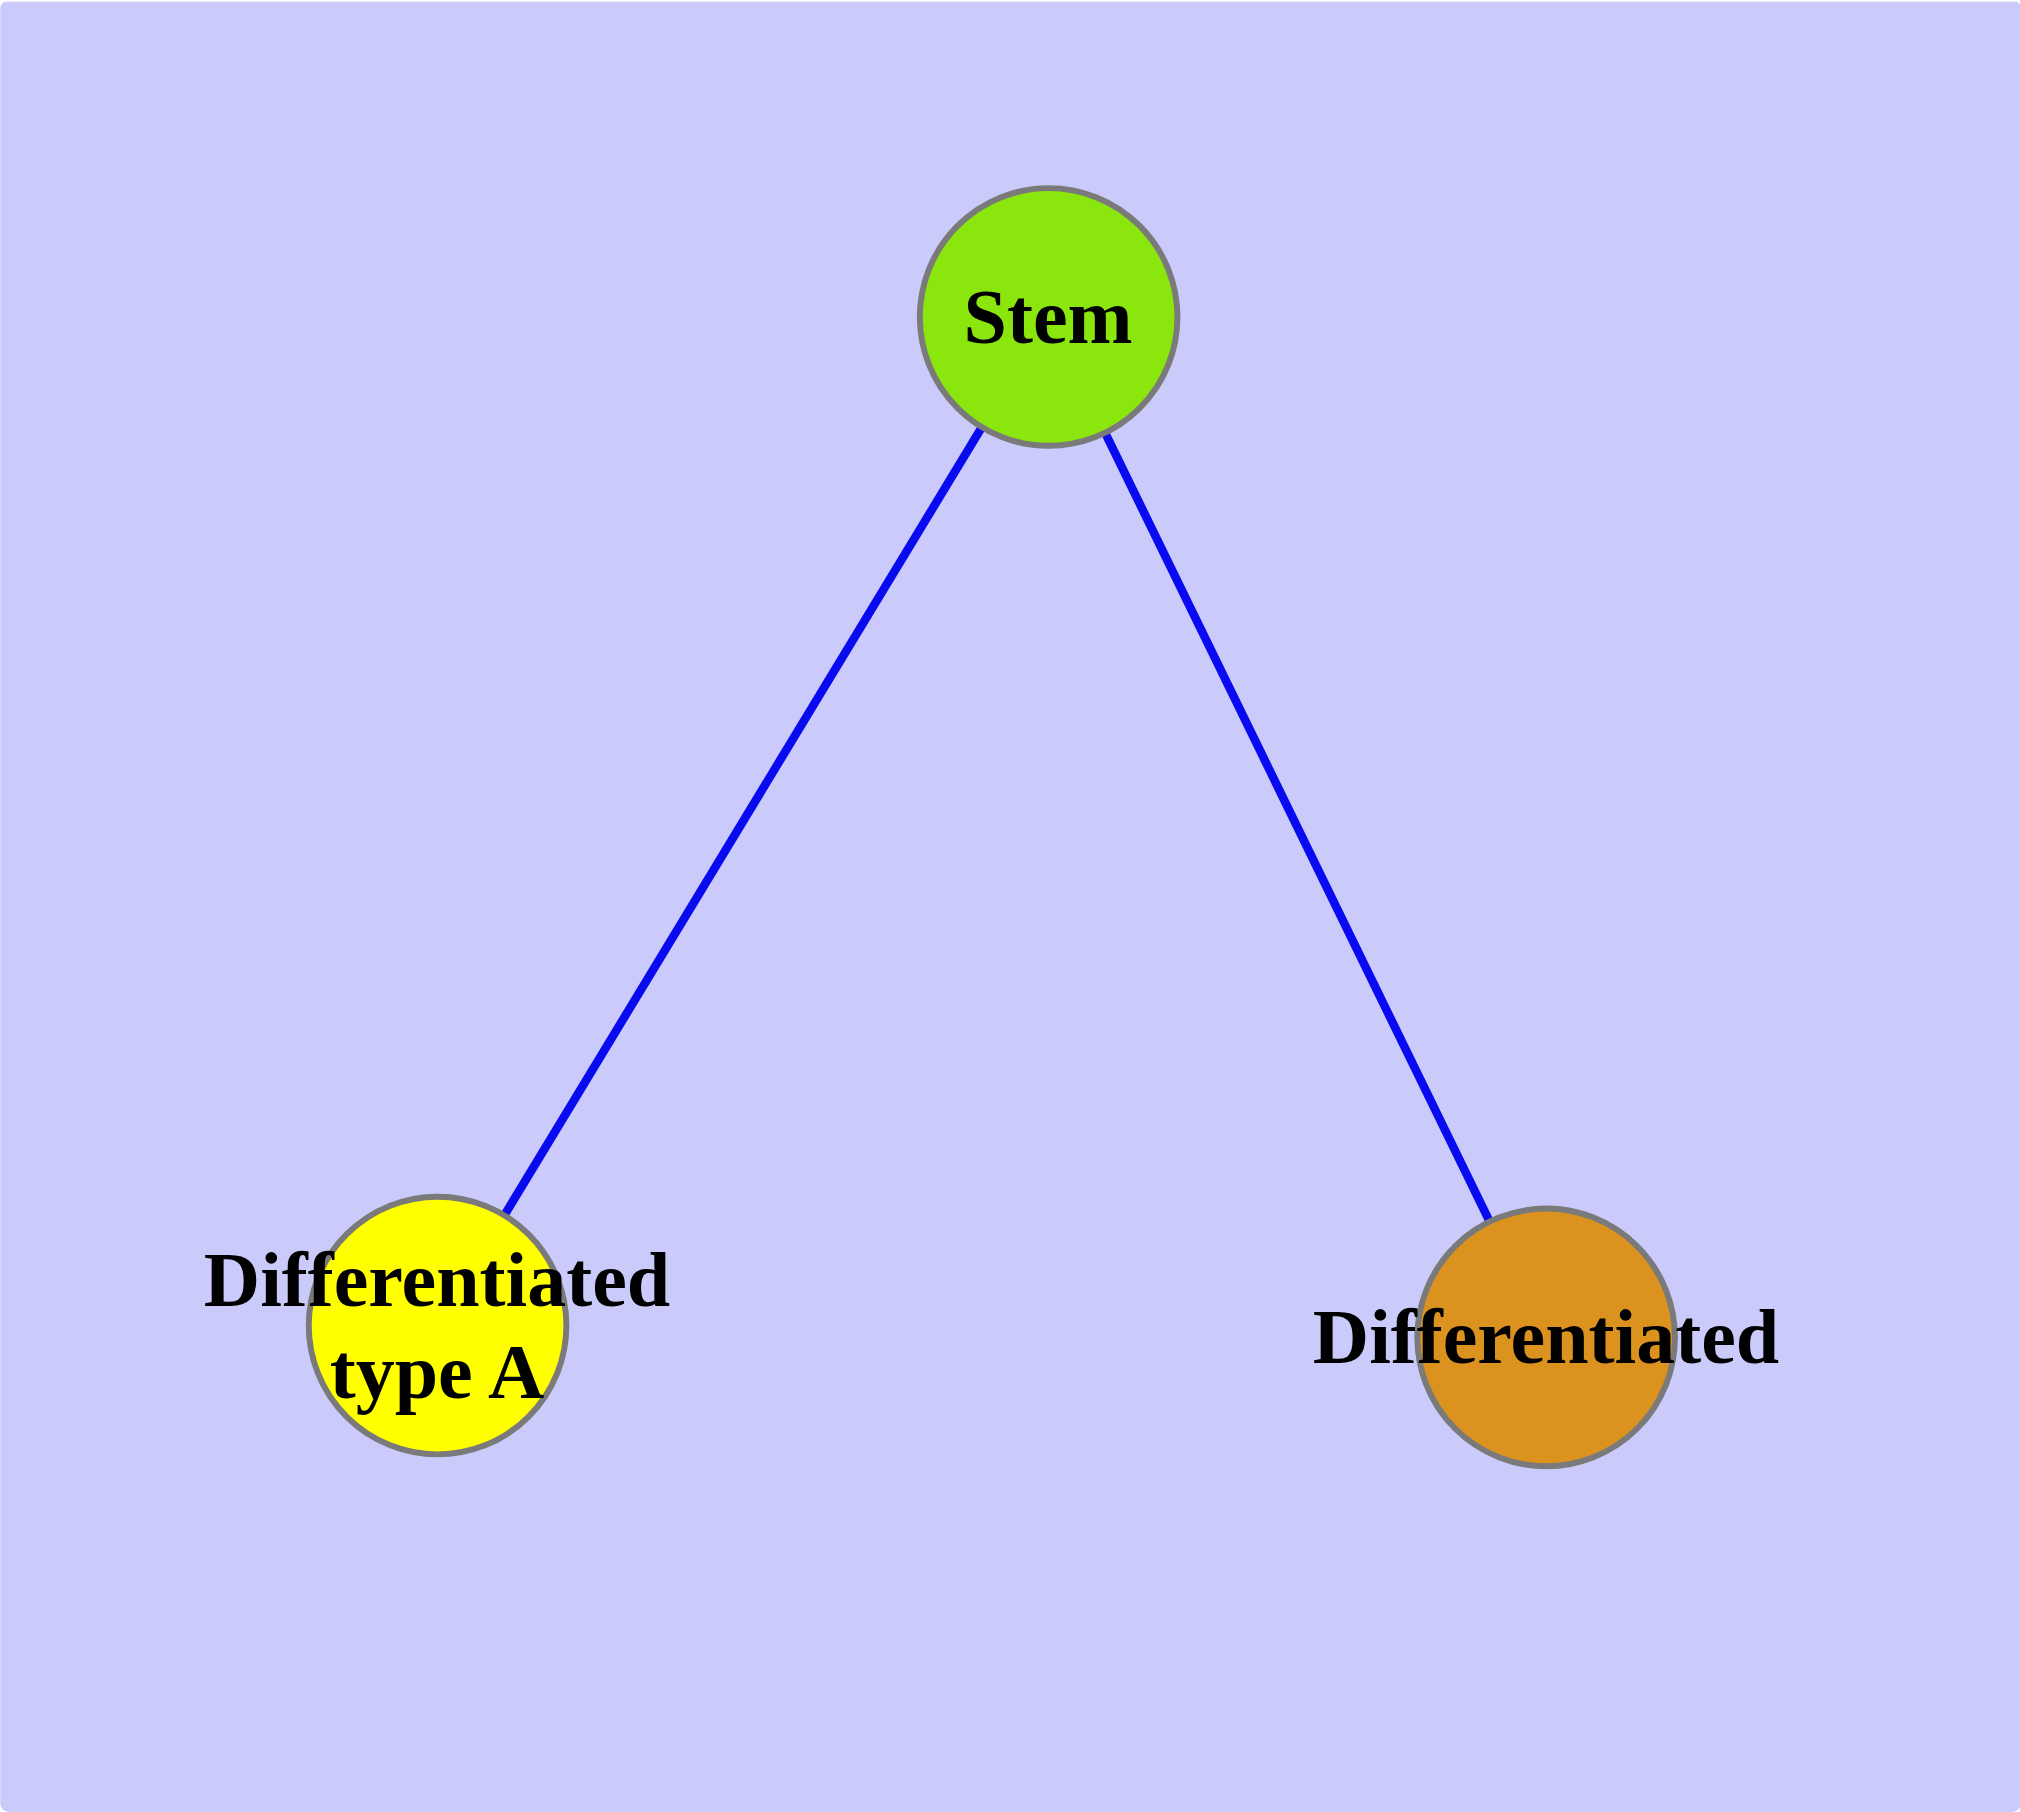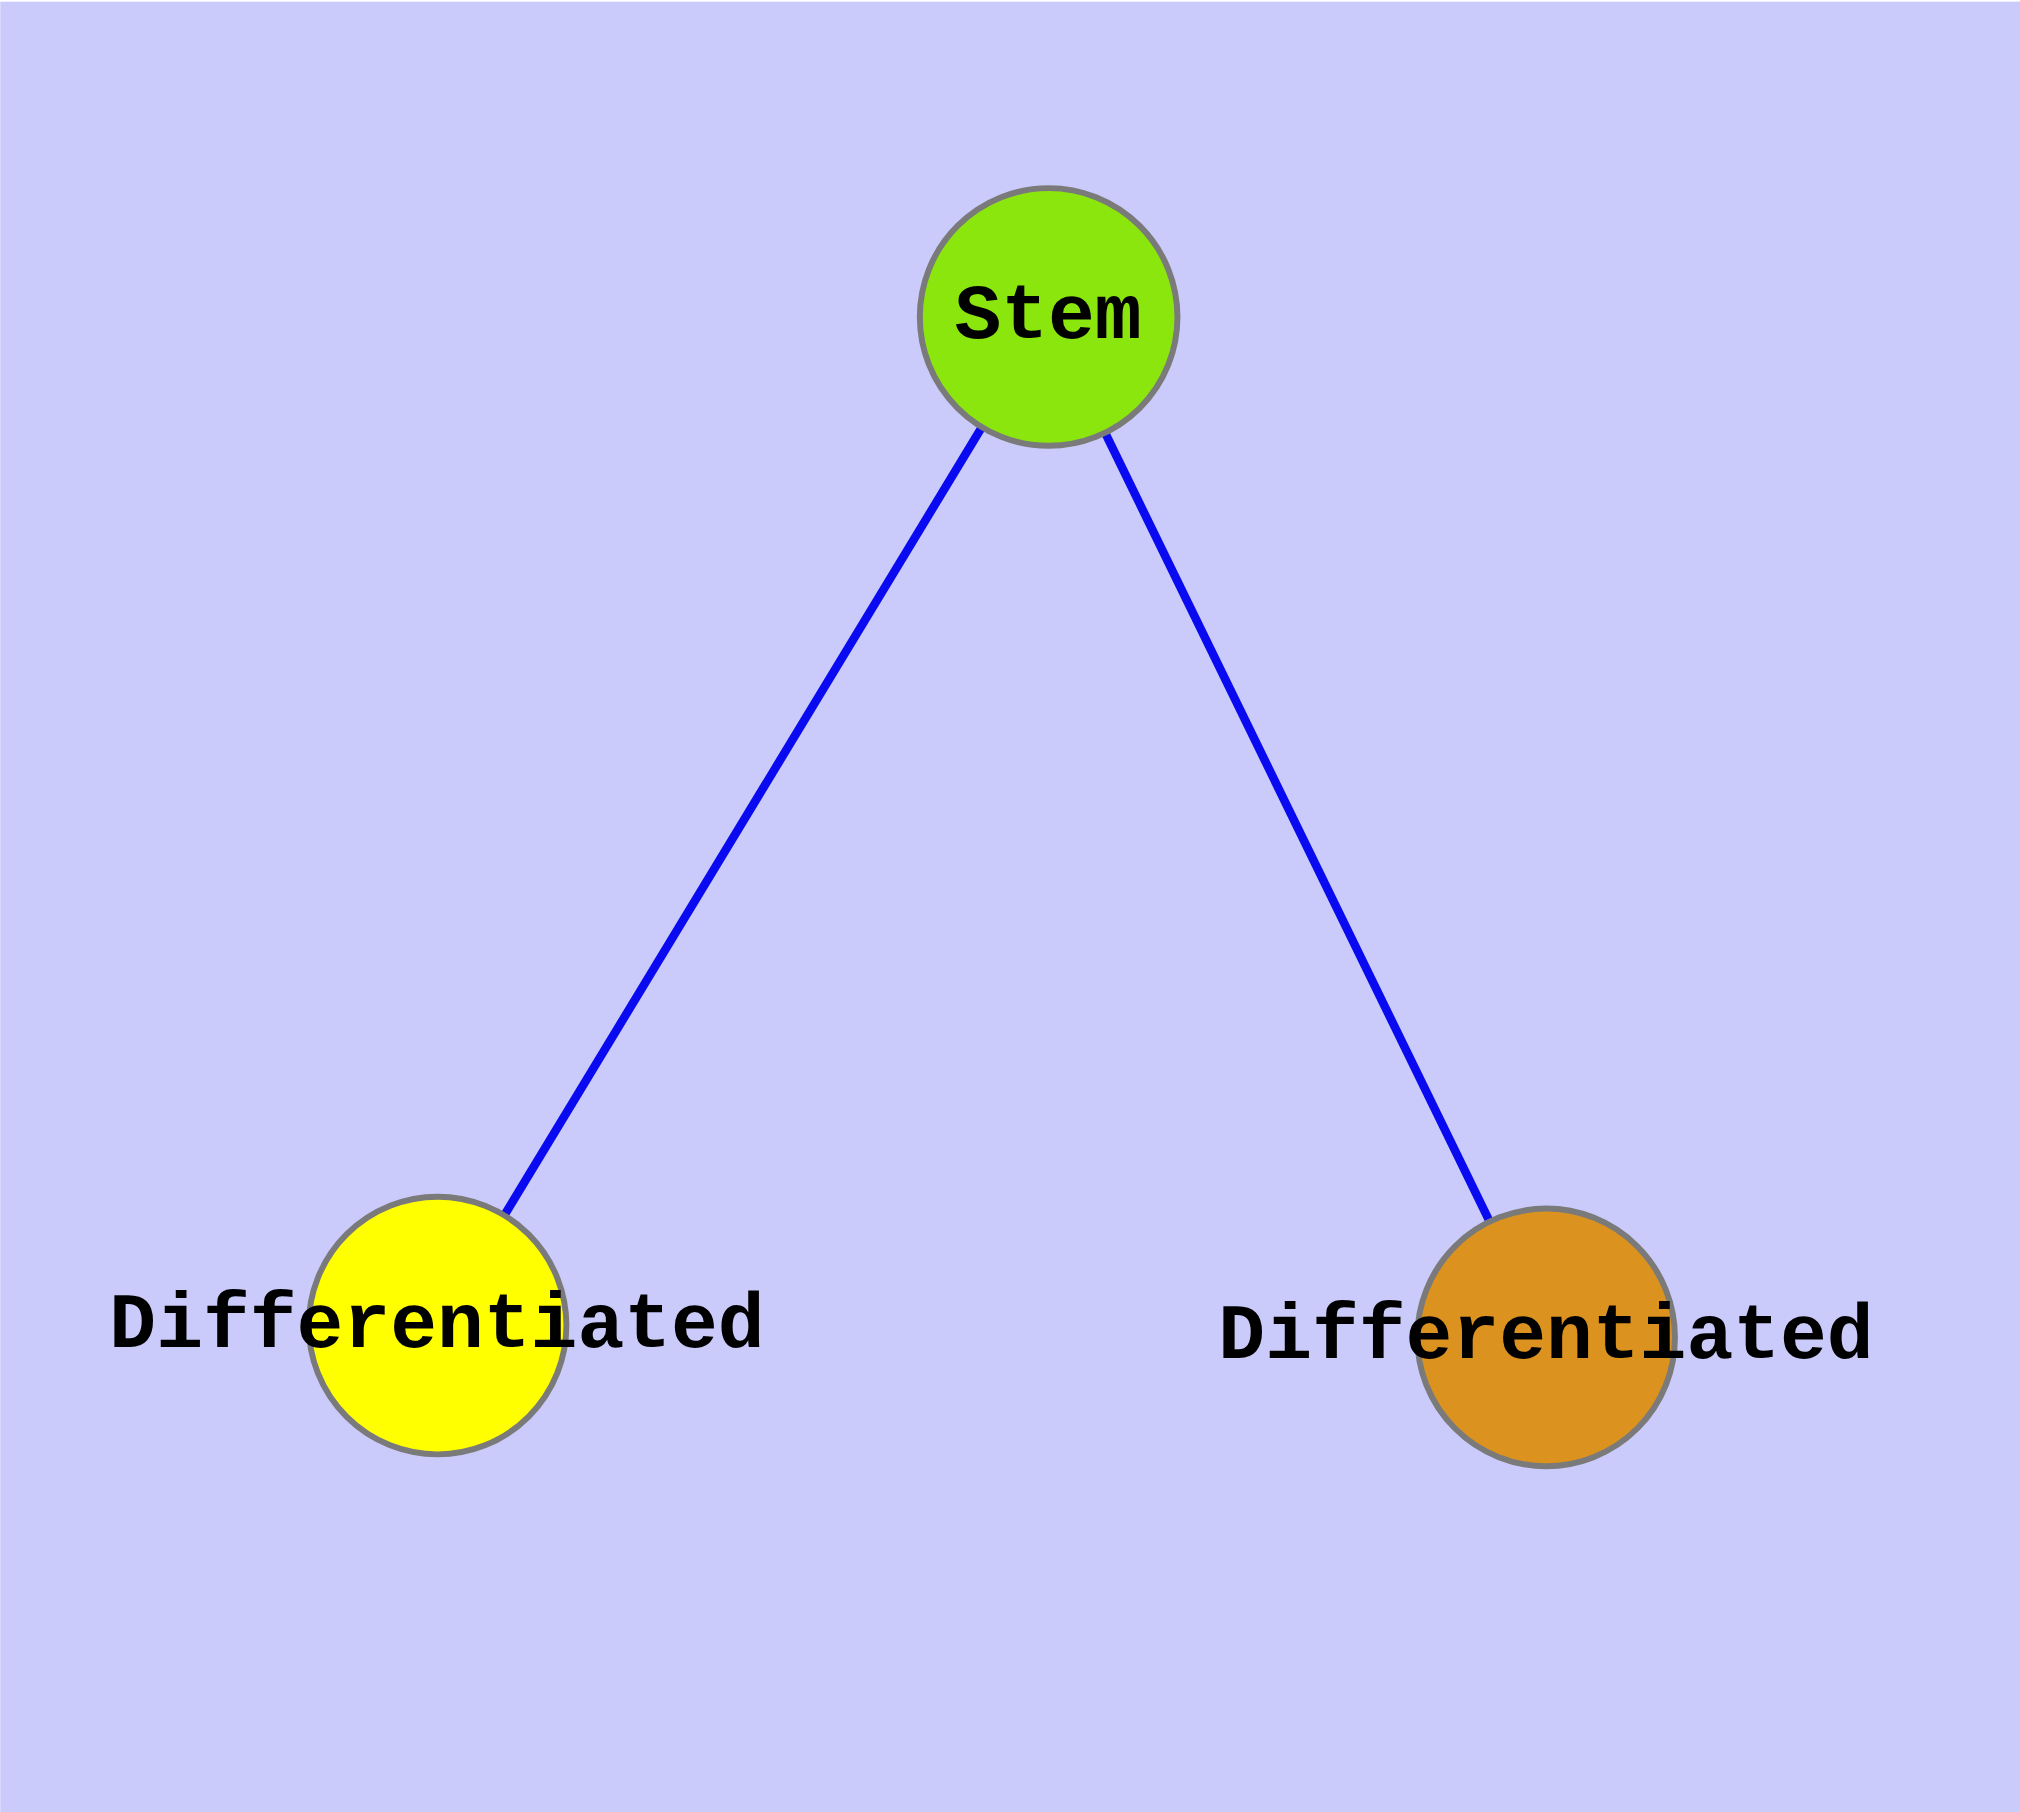--- a/index.html
+++ b/index.html
@@ -5,21 +5,22 @@
   html, body {
     margin: 0;
     padding: 0;
     background: #ffffff;
   }
   .stage {
     position: relative;
     width: 2021px;
     height: 1812px;
     overflow: hidden;
-    font-family: Liberation Mono, monospace;
+    font-family: Liberation Serif, serif;
+    border-radius: 9px;
   }
   .graph-svg {
     position: absolute;
     left: 0;
     top: 0;
     display: block;
   }
   .edge-line {
     stroke-width: 10px;
     fill: none;
@@ -58,20 +59,21 @@
     <circle cx="516" cy="1564" r="152" class="node-circle" fill="#FFFF00" stroke="#7A7A7A"></circle>
     <circle cx="1824" cy="1578" r="152" class="node-circle" fill="#DC921E" stroke="#7A7A7A"></circle>
   </svg>
 
   <div class="node-label" style="left: 1048px; top: 317px; color: rgb(0, 0, 0);">
     <span class="label-line">Stem</span>
   </div>
 
   <div class="node-label" style="left: 437px; top: 1326px; color: rgb(0, 0, 0);">
     <span class="label-line">Differentiated</span>
+    <span class="label-line">type A</span>
   </div>
 
   <div class="node-label" style="left: 1546px; top: 1337px; color: rgb(0, 0, 0);">
     <span class="label-line">Differentiated</span>
   </div>
 
 </div>
 
 
 </body></html>

